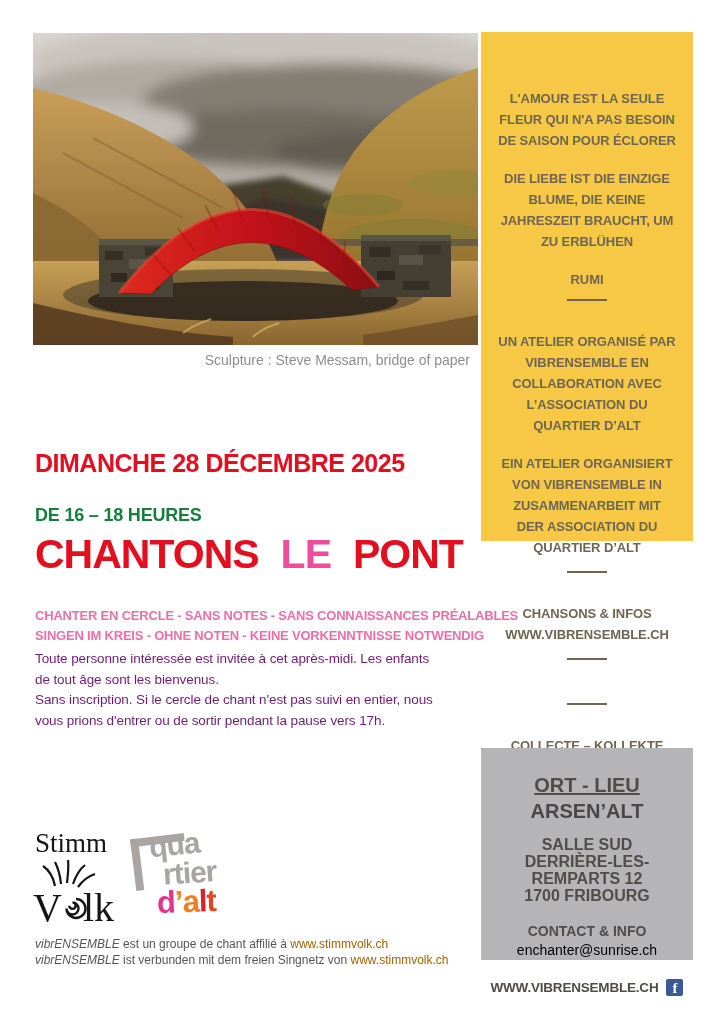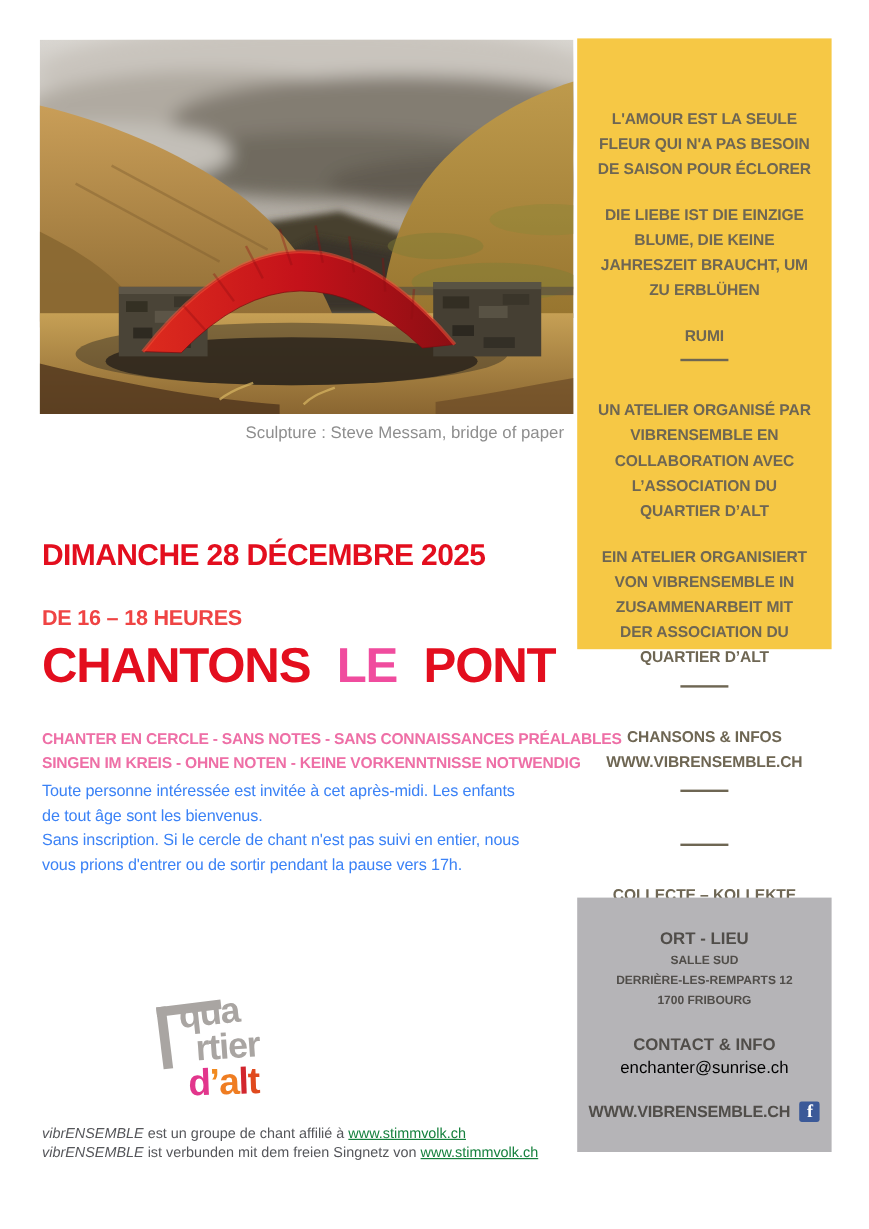--- a/index.html
+++ b/index.html
@@ -17,61 +17,61 @@
              padding:56px 12px 0;text-align:center;color:#6E6653;font-weight:bold;
              font-size:13px;line-height:21px;letter-spacing:-0.1px;}
   .qb-block{white-space:pre-line;margin:0 0 17px;}
   .qb-last{margin-bottom:0;}
   .divider{width:40px;height:2px;background:#6E6653;margin:13px auto 30px;flex:none;}
   .divider.first{margin-top:9px;}
 
   
   .loc-box{position:absolute;left:481px;top:748px;width:212px;height:212px;background:#B5B4B7;
            box-sizing:border-box;padding-top:26px;text-align:center;color:#504D49;}
-  .loc-label{font-size:14px;font-weight:bold;letter-spacing:0;}
+  .loc-label{font-size:20px;font-weight:bold;letter-spacing:0;text-decoration:underline;}
   .loc-venue{font-size:20px;font-weight:bold;margin-top:3px;color:#4A4744;}
-  .loc-address{font-size:10px;font-weight:bold;line-height:17px;margin-top:2px;white-space:pre-line;}
+  .loc-address{font-size:16px;font-weight:bold;line-height:17px;margin-top:13px;white-space:pre-line;}
   .loc-contact{margin-top:19px;font-size:14px;font-weight:bold;}
   .loc-email{font-size:14px;margin-top:3px;color:#000000;text-decoration:none;display:block;}
   .loc-web-row{margin-top:21px;display:flex;align-items:center;justify-content:center;gap:8px;}
   .loc-website{font-size:13.5px;font-weight:bold;letter-spacing:-0.2px;color:#504D49;text-decoration:none;}
   .fb-icon{width:17px;height:17px;background:#3B5998;color:#fff;border-radius:2px;
            display:flex;align-items:flex-end;justify-content:center;font-weight:bold;font-size:15px;
            line-height:15px;font-family:"Liberation Serif",serif;cursor:pointer;overflow:hidden;}
 
   
   .date{position:absolute;left:35px;top:449px;font-size:25px;font-weight:bold;color:#E30E1E;letter-spacing:-0.5px;}
-  .time{position:absolute;left:35px;top:505px;font-size:18px;font-weight:bold;color:#ef4444;letter-spacing:-0.2px;}
+  .time{position:absolute;left:35px;top:505px;font-size:18px;font-weight:bold;color:#15803d;letter-spacing:-0.2px;}
   .title{position:absolute;left:35px;top:531px;font-size:41px;font-weight:bold;color:#E30E1E;letter-spacing:-1px;white-space:nowrap;}
   .title .t-le{color:#F04C9E;margin:0 22px;}
   .subtitle{position:absolute;left:35px;font-size:13px;font-weight:bold;color:#EE6FA6;letter-spacing:-0.2px;white-space:nowrap;margin-top:20px;}
   .sub-fr{top:588px;}
   .sub-de{top:608px;}
-  .para{position:absolute;left:35px;width:430px;font-size:13.5px;line-height:20.5px;color:#3b82f6;
+  .para{position:absolute;left:35px;width:430px;font-size:13.5px;line-height:20.5px;color:#701a75;
         white-space:pre-line;letter-spacing:-0.1px;font-weight:500;}
   .para-fr{top:649px;}
   .para-de{top:734px;}
 
   
   .sv-logo{position:absolute;left:33px;top:828px;width:84px;height:98px;}
   .q-logo{position:absolute;left:131px;top:824px;width:122px;height:104px;}
   .q-bracket{position:absolute;left:2px;top:12px;width:46px;height:44px;
              border-left:8px solid #A9A5A2;border-top:8px solid #A9A5A2;transform:rotate(-7deg);}
   .q-l1{position:absolute;left:18px;top:4px;font-size:30px;font-weight:bold;color:#A9A5A2;
         transform:rotate(-6deg);letter-spacing:-1px;}
   .q-l2{position:absolute;left:32px;top:32px;font-size:30px;font-weight:bold;color:#A9A5A2;
         transform:rotate(-4deg);letter-spacing:-1px;}
   .q-l3{position:absolute;left:26px;top:60px;font-size:31px;font-weight:bold;
         transform:rotate(-2deg);letter-spacing:-1px;}
 
   
   .footer{position:absolute;left:35px;top:936px;font-size:12px;line-height:16px;color:#55565A;}
   .footer p{margin:0;}
   .footer em{font-style:italic;}
-  .footer a{color:#15803d;text-decoration:underline;cursor:pointer;}
+  .footer a{color:#a16207;cursor:pointer;}
 </style>
 </head>
 <body>
 
 <div class="page">
 
   <div class="photo">
     <svg viewBox="0 0 445 312" preserveAspectRatio="none">
       <defs>
         <linearGradient id="skyG" x1="0" y1="0" x2="0" y2="1">
@@ -195,20 +195,21 @@
     <div class="divider"></div>
     <p class="qb-block qb-last">CHANSONS &amp; INFOS
 WWW.VIBRENSEMBLE.CH</p>
     <div class="divider"></div>
     <div class="divider"></div>
     <p class="qb-block qb-last">COLLECTE – KOLLEKTE</p>
   </div>
 
   <div class="loc-box">
     <div class="loc-label">ORT - LIEU</div>
+    <div class="loc-venue">ARSEN’ALT</div>
     <div class="loc-address">SALLE SUD
 DERRIÈRE-LES-REMPARTS 12
 1700 FRIBOURG</div>
     <div class="loc-contact">CONTACT &amp; INFO</div>
     <a class="loc-email">enchanter@sunrise.ch</a>
     <div class="loc-web-row">
       <a class="loc-website">WWW.VIBRENSEMBLE.CH</a>
       <span class="fb-icon">f</span>
     </div>
   </div>
@@ -216,20 +217,35 @@
   <div class="date">DIMANCHE 28 DÉCEMBRE 2025</div>
   <div class="time">DE 16 – 18 HEURES</div>
   <div class="title"><span>CHANTONS</span><span class="t-le">LE</span><span>PONT</span></div>
   <div class="subtitle sub-fr">CHANTER EN CERCLE - SANS NOTES - SANS CONNAISSANCES PRÉALABLES</div>
   <div class="subtitle sub-de">SINGEN IM KREIS - OHNE NOTEN - KEINE VORKENNTNISSE NOTWENDIG</div>
   <div class="para para-fr">Toute personne intéressée est invitée à cet après-midi. Les enfants
 de tout âge sont les bienvenus.
 Sans inscription. Si le cercle de chant n'est pas suivi en entier, nous
 vous prions d'entrer ou de sortir pendant la pause vers 17h.</div>
 
+  <div class="sv-logo">
+    <svg viewBox="0 0 84 98" width="84" height="98">
+      <text x="2" y="24" font-family="Liberation Serif, serif" font-size="27" fill="#141414">Stimm</text>
+      <g stroke="#141414" stroke-width="2.2" fill="none">
+        <path d="M22,58 C20,48 16,42 10,38"></path>
+        <path d="M28,56 C27,46 25,40 22,34"></path>
+        <path d="M34,55 C35,45 36,39 35,32"></path>
+        <path d="M40,56 C43,47 47,41 52,37"></path>
+        <path d="M45,59 C50,52 56,48 62,46"></path>
+      </g>
+      <text x="0" y="93" font-family="Liberation Serif, serif" font-size="40" fill="#141414">V</text>
+      <path d="M43,71 a9.5,9.5 0 1,1 -9.5,9.5 a6,6 0 1,0 6,-6 a3.2,3.2 0 1,1 -3.2,3.2" stroke="#141414" stroke-width="2.4" fill="none"></path>
+      <text x="50" y="93" font-family="Liberation Serif, serif" font-size="40" fill="#141414">lk</text>
+    </svg>
+  </div>
 
   <div class="q-logo">
     <div class="q-bracket"></div>
     <div class="q-l1">qua</div>
     <div class="q-l2">rtier</div>
     <div class="q-l3"><span style="color: rgb(226, 54, 140);">d</span><span style="color: rgb(241, 138, 31);">’</span><span style="color: rgb(239, 125, 34);">a</span><span style="color: rgb(210, 38, 46);">l</span><span style="color: rgb(224, 74, 30);">t</span></div>
   </div>
 
   <div class="footer">
     <p><em>vibrENSEMBLE</em><span> est un groupe de chant affilié à </span><a>www.stimmvolk.ch</a></p>

